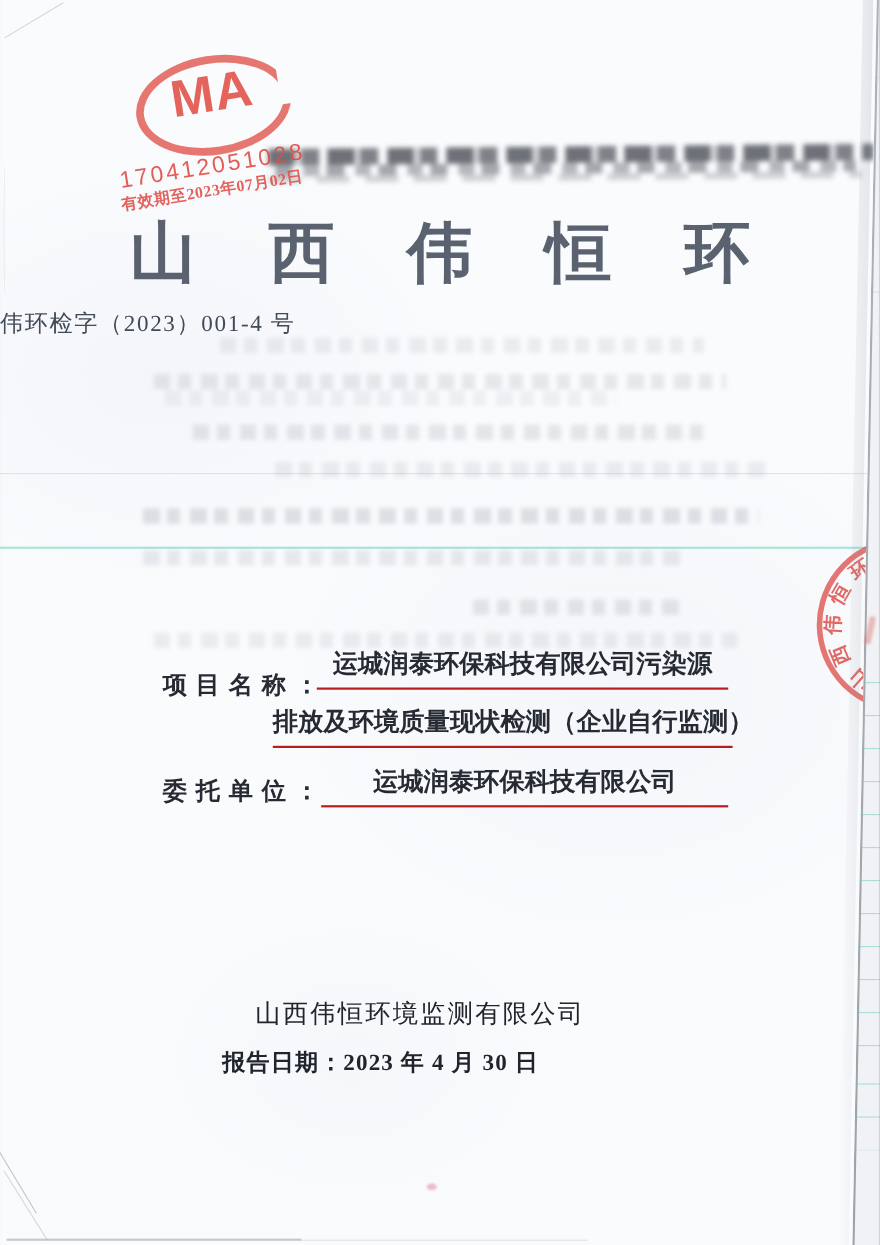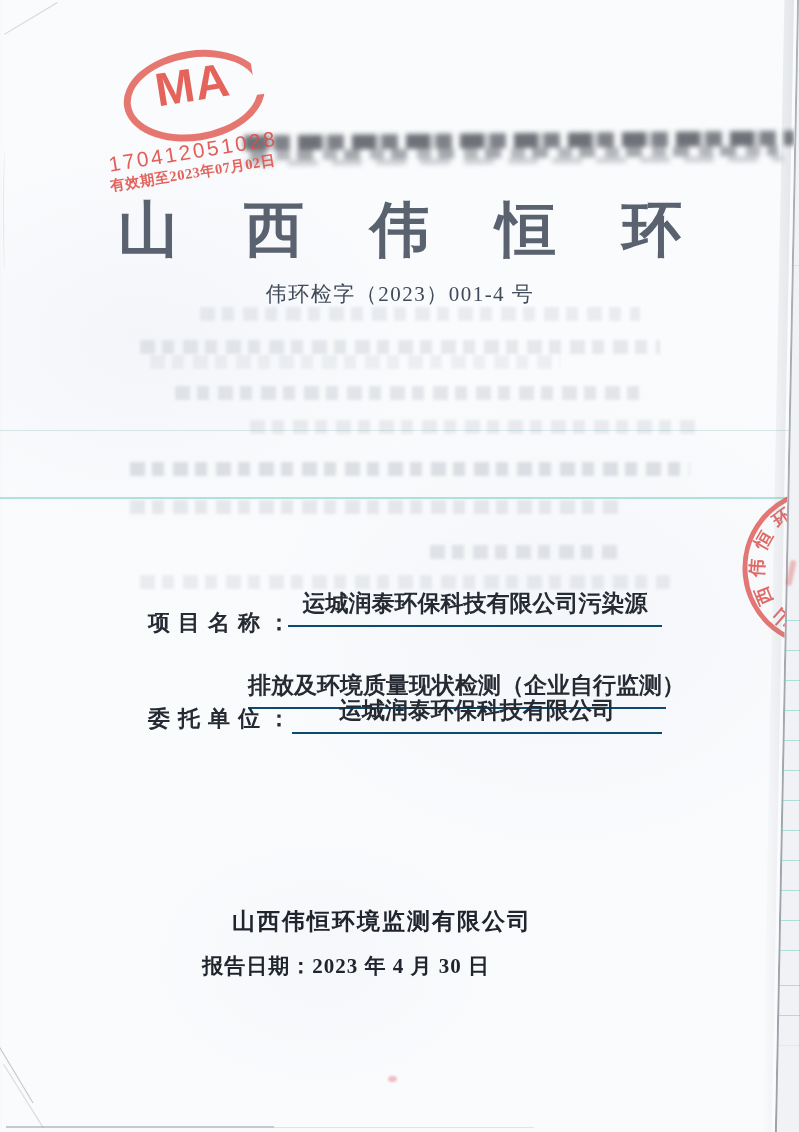--- a/index.html
+++ b/index.html
@@ -36,21 +36,21 @@
     background:repeating-linear-gradient(90deg, rgba(56,61,69,.85) 0 24px, rgba(56,61,69,.25) 24px 30px, rgba(56,61,69,.75) 30px 46px, transparent 46px 54px);}
   .bleed-band .s2{left:6px;top:17px;width:96%;height:10px;
     background:repeating-linear-gradient(90deg, rgba(66,71,80,.55) 0 16px, transparent 16px 26px, rgba(66,71,80,.45) 26px 40px, transparent 40px 47px);}
   .bleed-band .s3{left:0;top:27px;width:98%;height:6px;
     background:repeating-linear-gradient(90deg, rgba(80,86,95,.30) 0 30px, transparent 30px 44px);}
   
   .doc-title{left:0;top:190px;width:800px;text-align:center;z-index:4;
     font-family:"Liberation Sans","DejaVu Sans",sans-serif;
     font-size:60px;font-weight:700;color:#5a6270;
     letter-spacing:66px;text-indent:66px;white-space:nowrap;}
-  .report-no{left:0;top:280px;width:800px;text-align:center;z-index:4;
+  .report-no{left:0;top:280px;width:800px;text-align:left;z-index:4;
     font-size:21px;font-weight:500;color:#414a58;letter-spacing:1.5px;}
   
   .ghost{z-index:1;height:14px;filter:blur(1.8px);}
   .g1{left:200px;top:307px;width:440px;opacity:.10;}
   .g2{left:140px;top:340px;width:520px;opacity:.13;}
   .g3{left:150px;top:355px;width:410px;opacity:.08;}
   .g4{left:175px;top:386px;width:465px;opacity:.14;}
   .g5{left:250px;top:420px;width:450px;opacity:.10;}
   .g6{left:130px;top:462px;width:560px;opacity:.18;}
   .g7{left:130px;top:500px;width:490px;opacity:.12;}
@@ -59,27 +59,27 @@
   .ghost-fill{width:100%;height:100%;
     background:repeating-linear-gradient(90deg, #5d6878 0 15px, transparent 15px 22px, #5d6878 22px 34px, transparent 34px 43px);}
   
   .rule-faint{left:0;top:430px;width:790px;height:1px;background:rgba(150,195,195,.35);z-index:1;}
   .rule-teal{left:0;top:497px;width:792px;height:2px;background:rgba(110,208,192,.55);z-index:1;}
   
   .field-label{font-size:22px;font-weight:600;color:#262b33;letter-spacing:8px;z-index:4;white-space:nowrap;}
   .lbl-project{left:148px;top:592px;margin-top:16px;}
   .lbl-client{left:148px;top:704px;}
   .field-value{font-size:23px;font-weight:700;color:#262b33;text-align:center;z-index:4;white-space:nowrap;
-    border-bottom:2px solid #0c4a6e;padding-bottom:6px;}
+    border-bottom:2px solid #b91c1c;padding-bottom:6px;}
   .val-project1{left:288px;top:588px;width:374px;}
-  .val-project2{left:248px;top:641px;width:418px;margin-top:29px;}
+  .val-project2{left:248px;top:641px;width:418px;}
   .val-client{left:292px;top:695px;width:370px;}
   
   .footer-company{left:0;top:906px;width:764px;text-align:center;z-index:4;
-    font-size:23px;font-weight:700;color:#20252d;letter-spacing:2px;}
+    font-size:23px;font-weight:400;color:#20252d;letter-spacing:2px;}
   .footer-date{left:0;top:952px;width:692px;text-align:center;z-index:4;
     font-size:21px;font-weight:600;color:#20252d;letter-spacing:1px;}
   
   .side-seal{left:690px;top:468px;width:110px;height:200px;z-index:2;overflow:visible;}
   
   .fold-topleft{left:4px;top:34px;width:62px;height:1px;background:rgba(178,183,190,.55);
     transform:rotate(-31deg);transform-origin:left top;z-index:2;}
   .wrinkle-left{left:3px;top:150px;width:3px;height:120px;border-left:1px solid rgba(170,176,184,.25);
     border-radius:60%;z-index:1;}
   .dogear-a{left:0px;top:1047px;width:65px;height:1px;background:rgba(168,172,178,.7);

